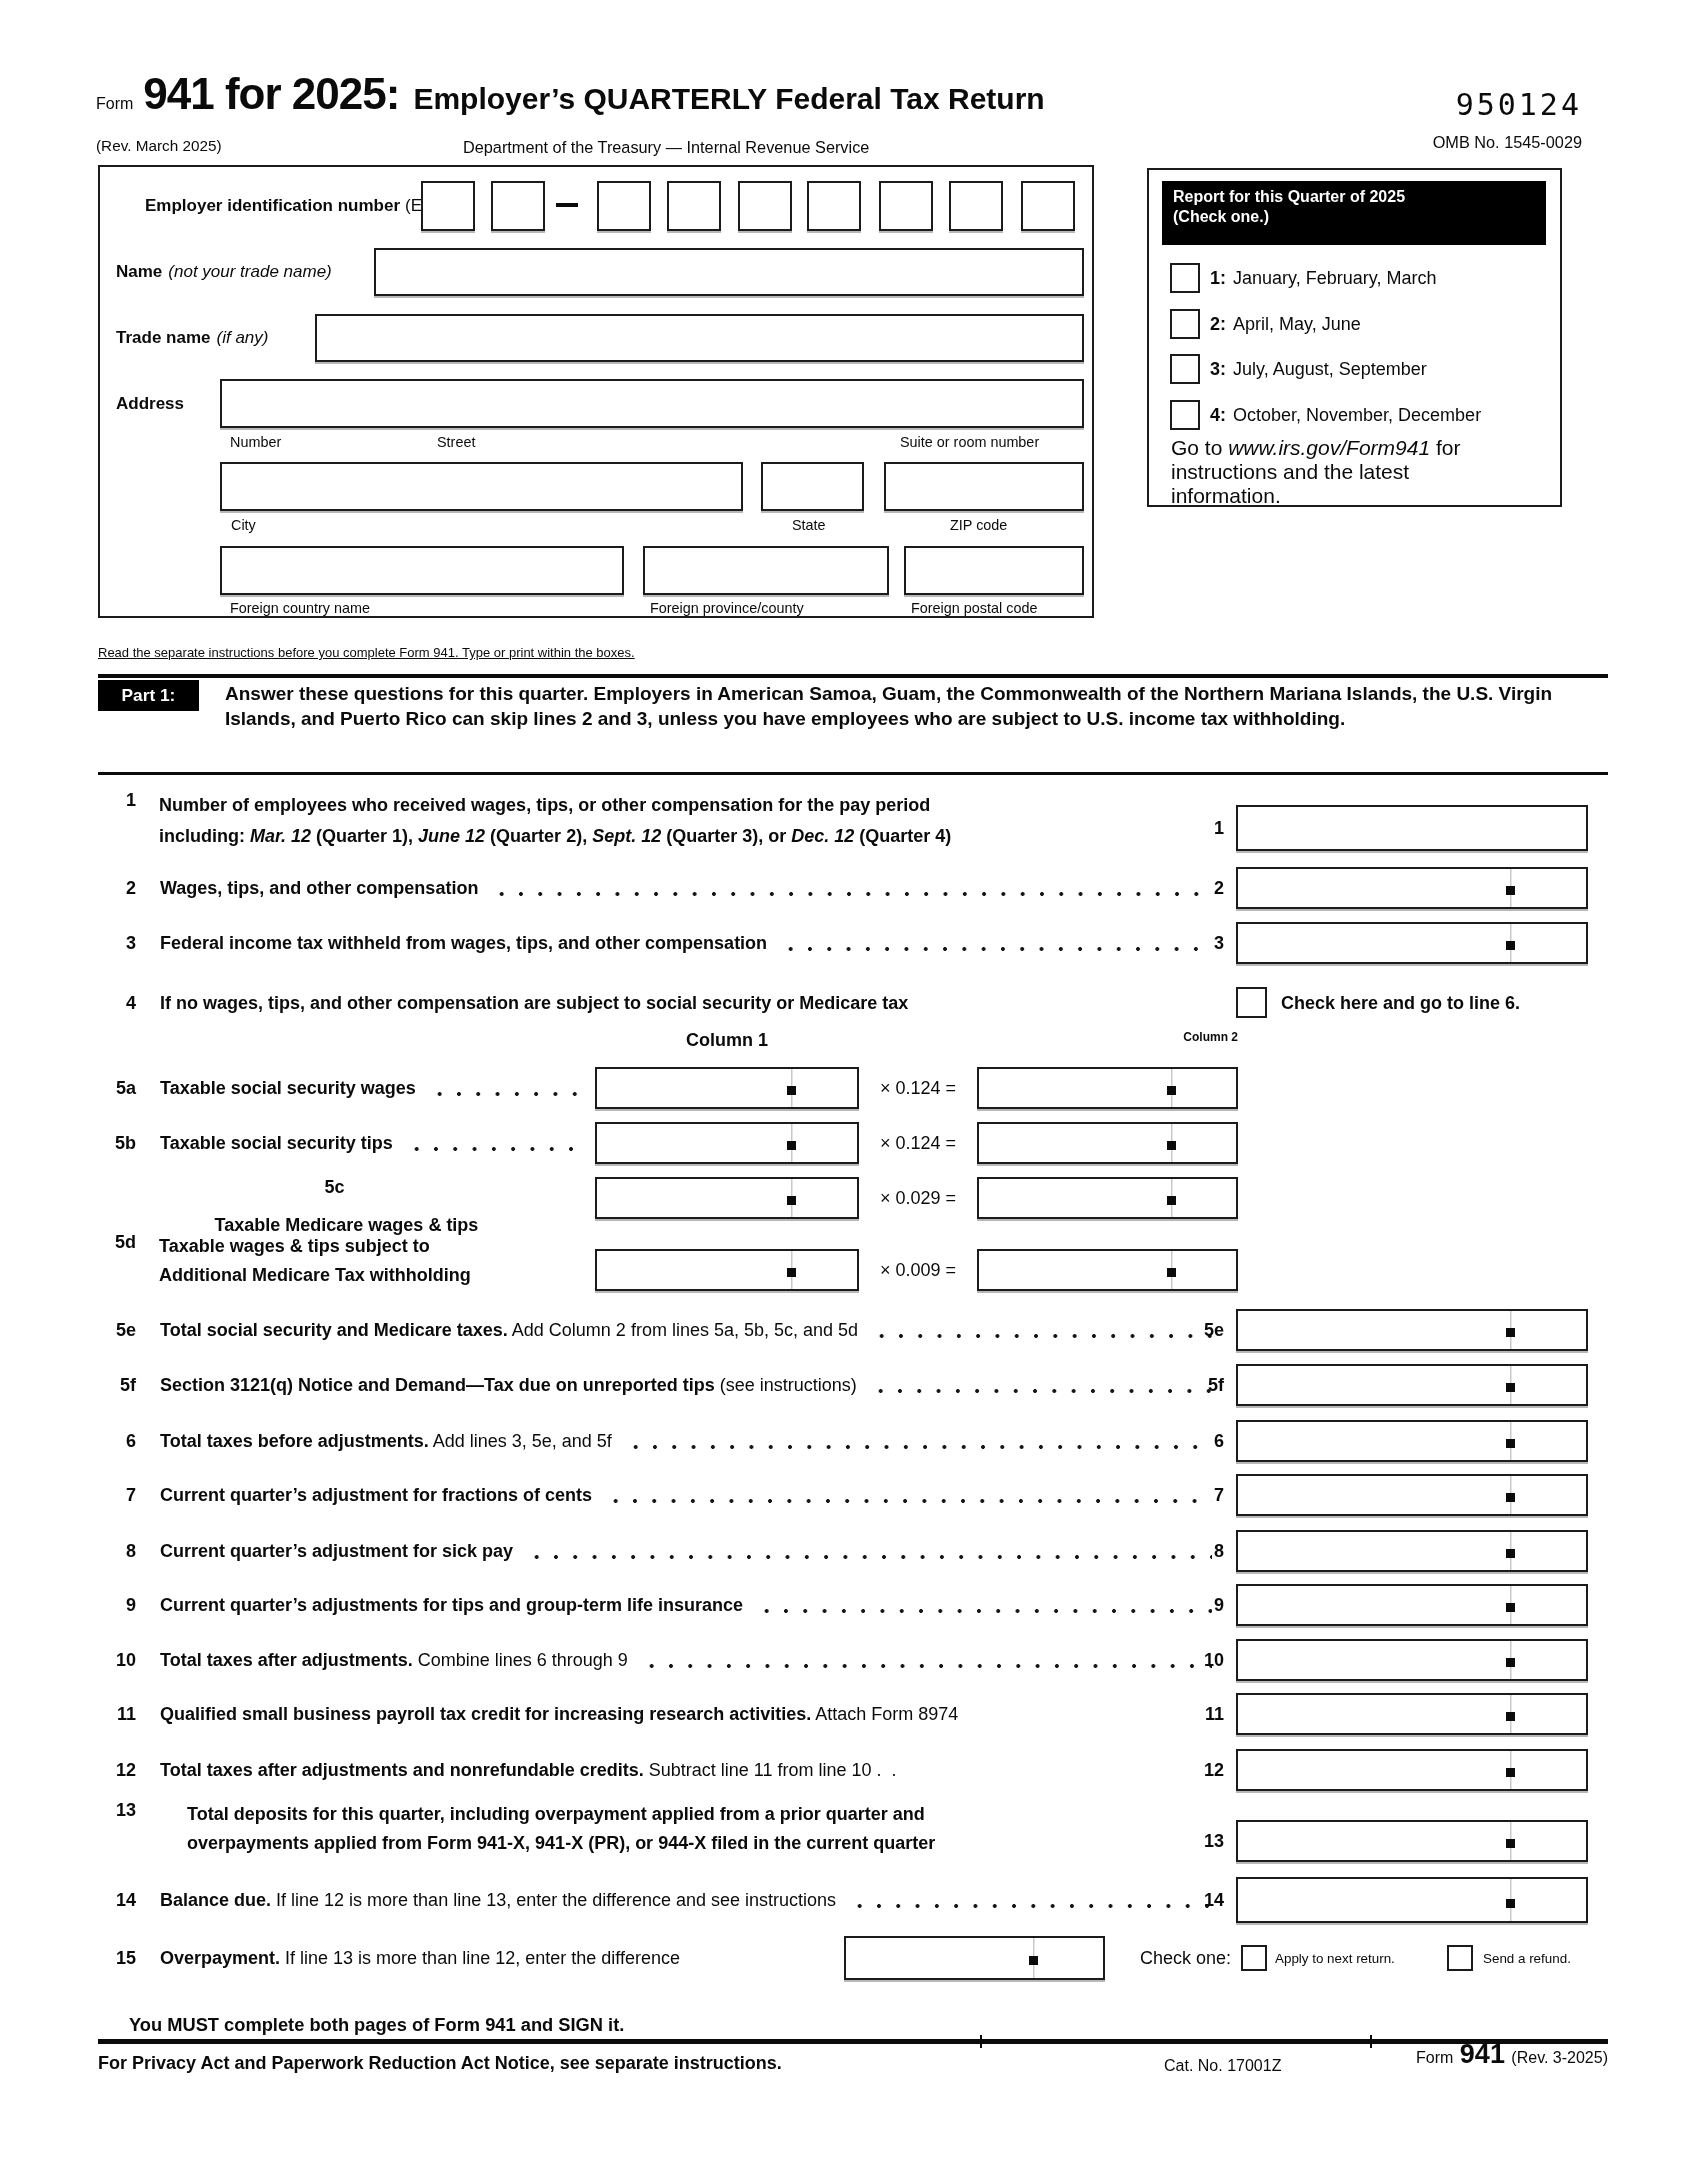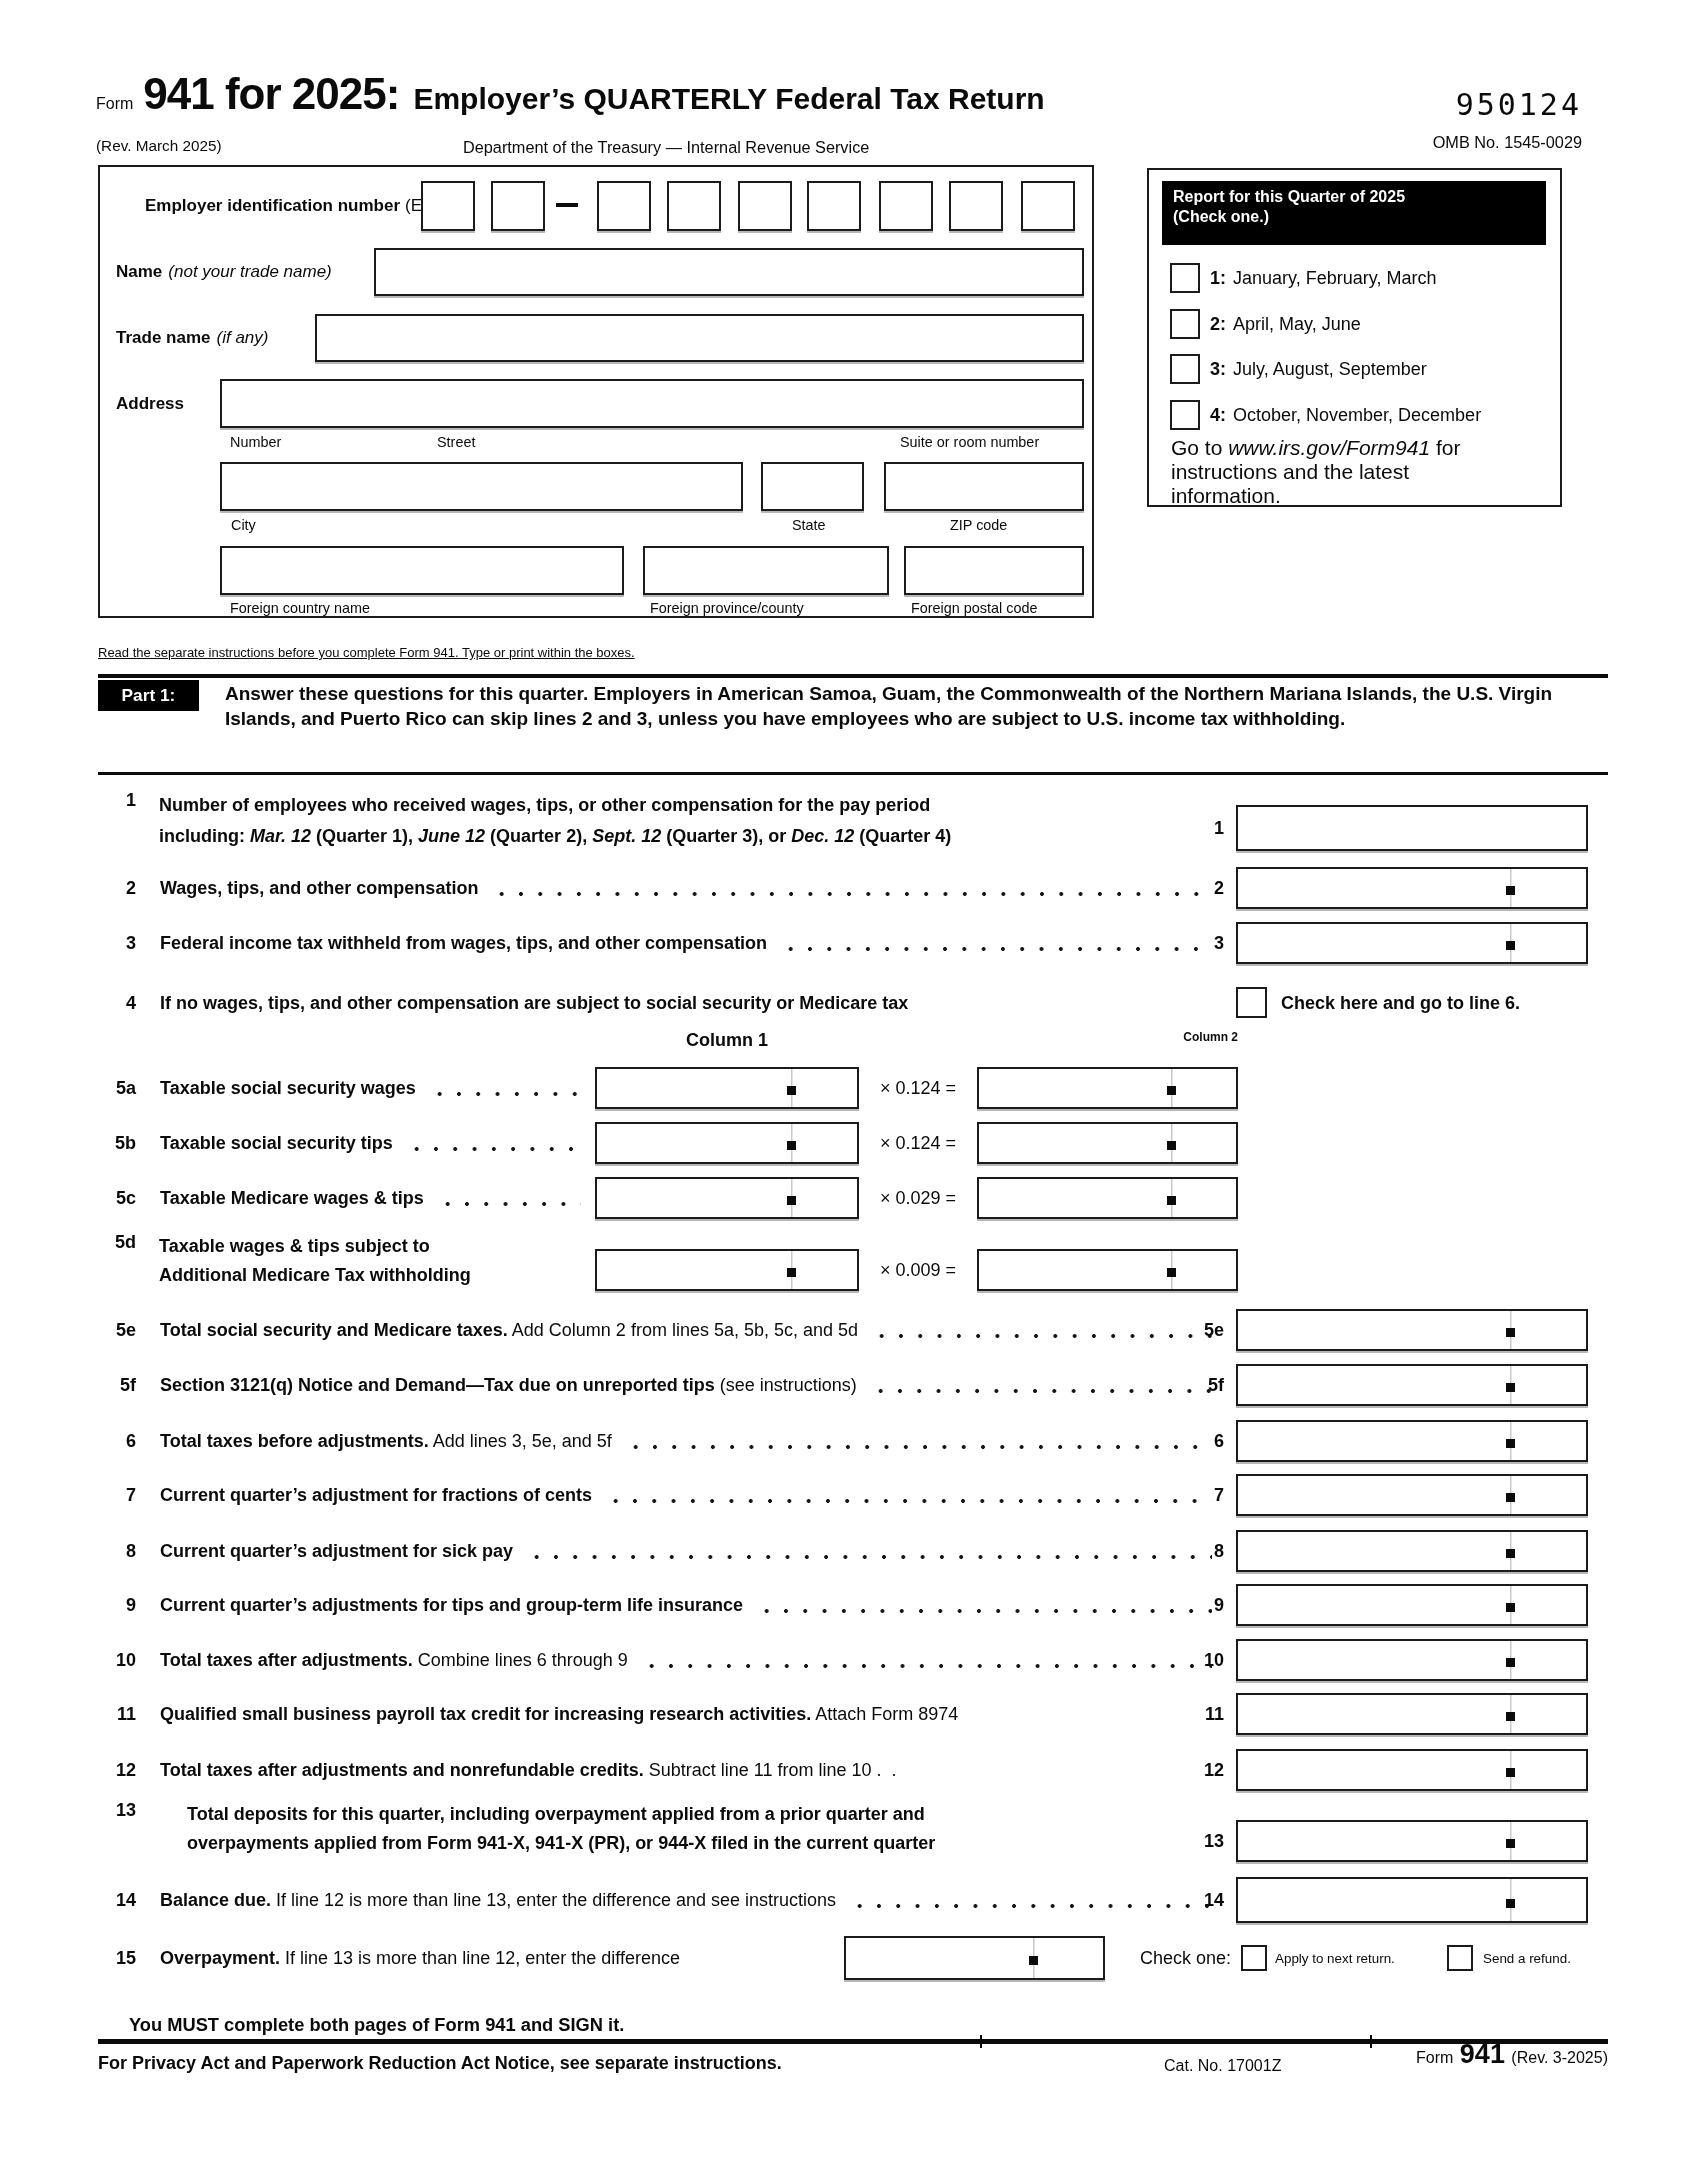--- a/index.html
+++ b/index.html
@@ -181,21 +181,21 @@
 
 <div class="row" style="top:1122px;height:42px;width:497px;">
   <span class="num">5b</span>
   <span class="b">Taxable social security tips</span>
   <span class="dots short"></span>
 </div>
 <div class="box amt amtc" style="left:595px;top:1122px;width:264px;height:42px;"></div>
 <div class="mult" style="left:859px;top:1122px;width:118px;height:42px;">× 0.124 =</div>
 <div class="box amt amtc" style="left:977px;top:1122px;width:261px;height:42px;"></div>
 
-<div class="row" style="top:1177px;height:42px;width:497px;">
+<div class="row" style="top:1177px;height:42px;width:497px;flex-direction:column;">
   <span class="num">5c</span>
   <span class="b">Taxable Medicare wages &amp; tips</span>
   <span class="dots short"></span>
 </div>
 <div class="box amt amtc" style="left:595px;top:1177px;width:264px;height:42px;"></div>
 <div class="mult" style="left:859px;top:1177px;width:118px;height:42px;">× 0.029 =</div>
 <div class="box amt amtc" style="left:977px;top:1177px;width:261px;height:42px;"></div>
 
 <div class="abs b" style="left:98px;top:1232px;width:38px;text-align:right;font-size:18px;">5d</div>
 <div class="abs b" style="left:159px;top:1232px;width:416px;font-size:18px;line-height:29px;">

